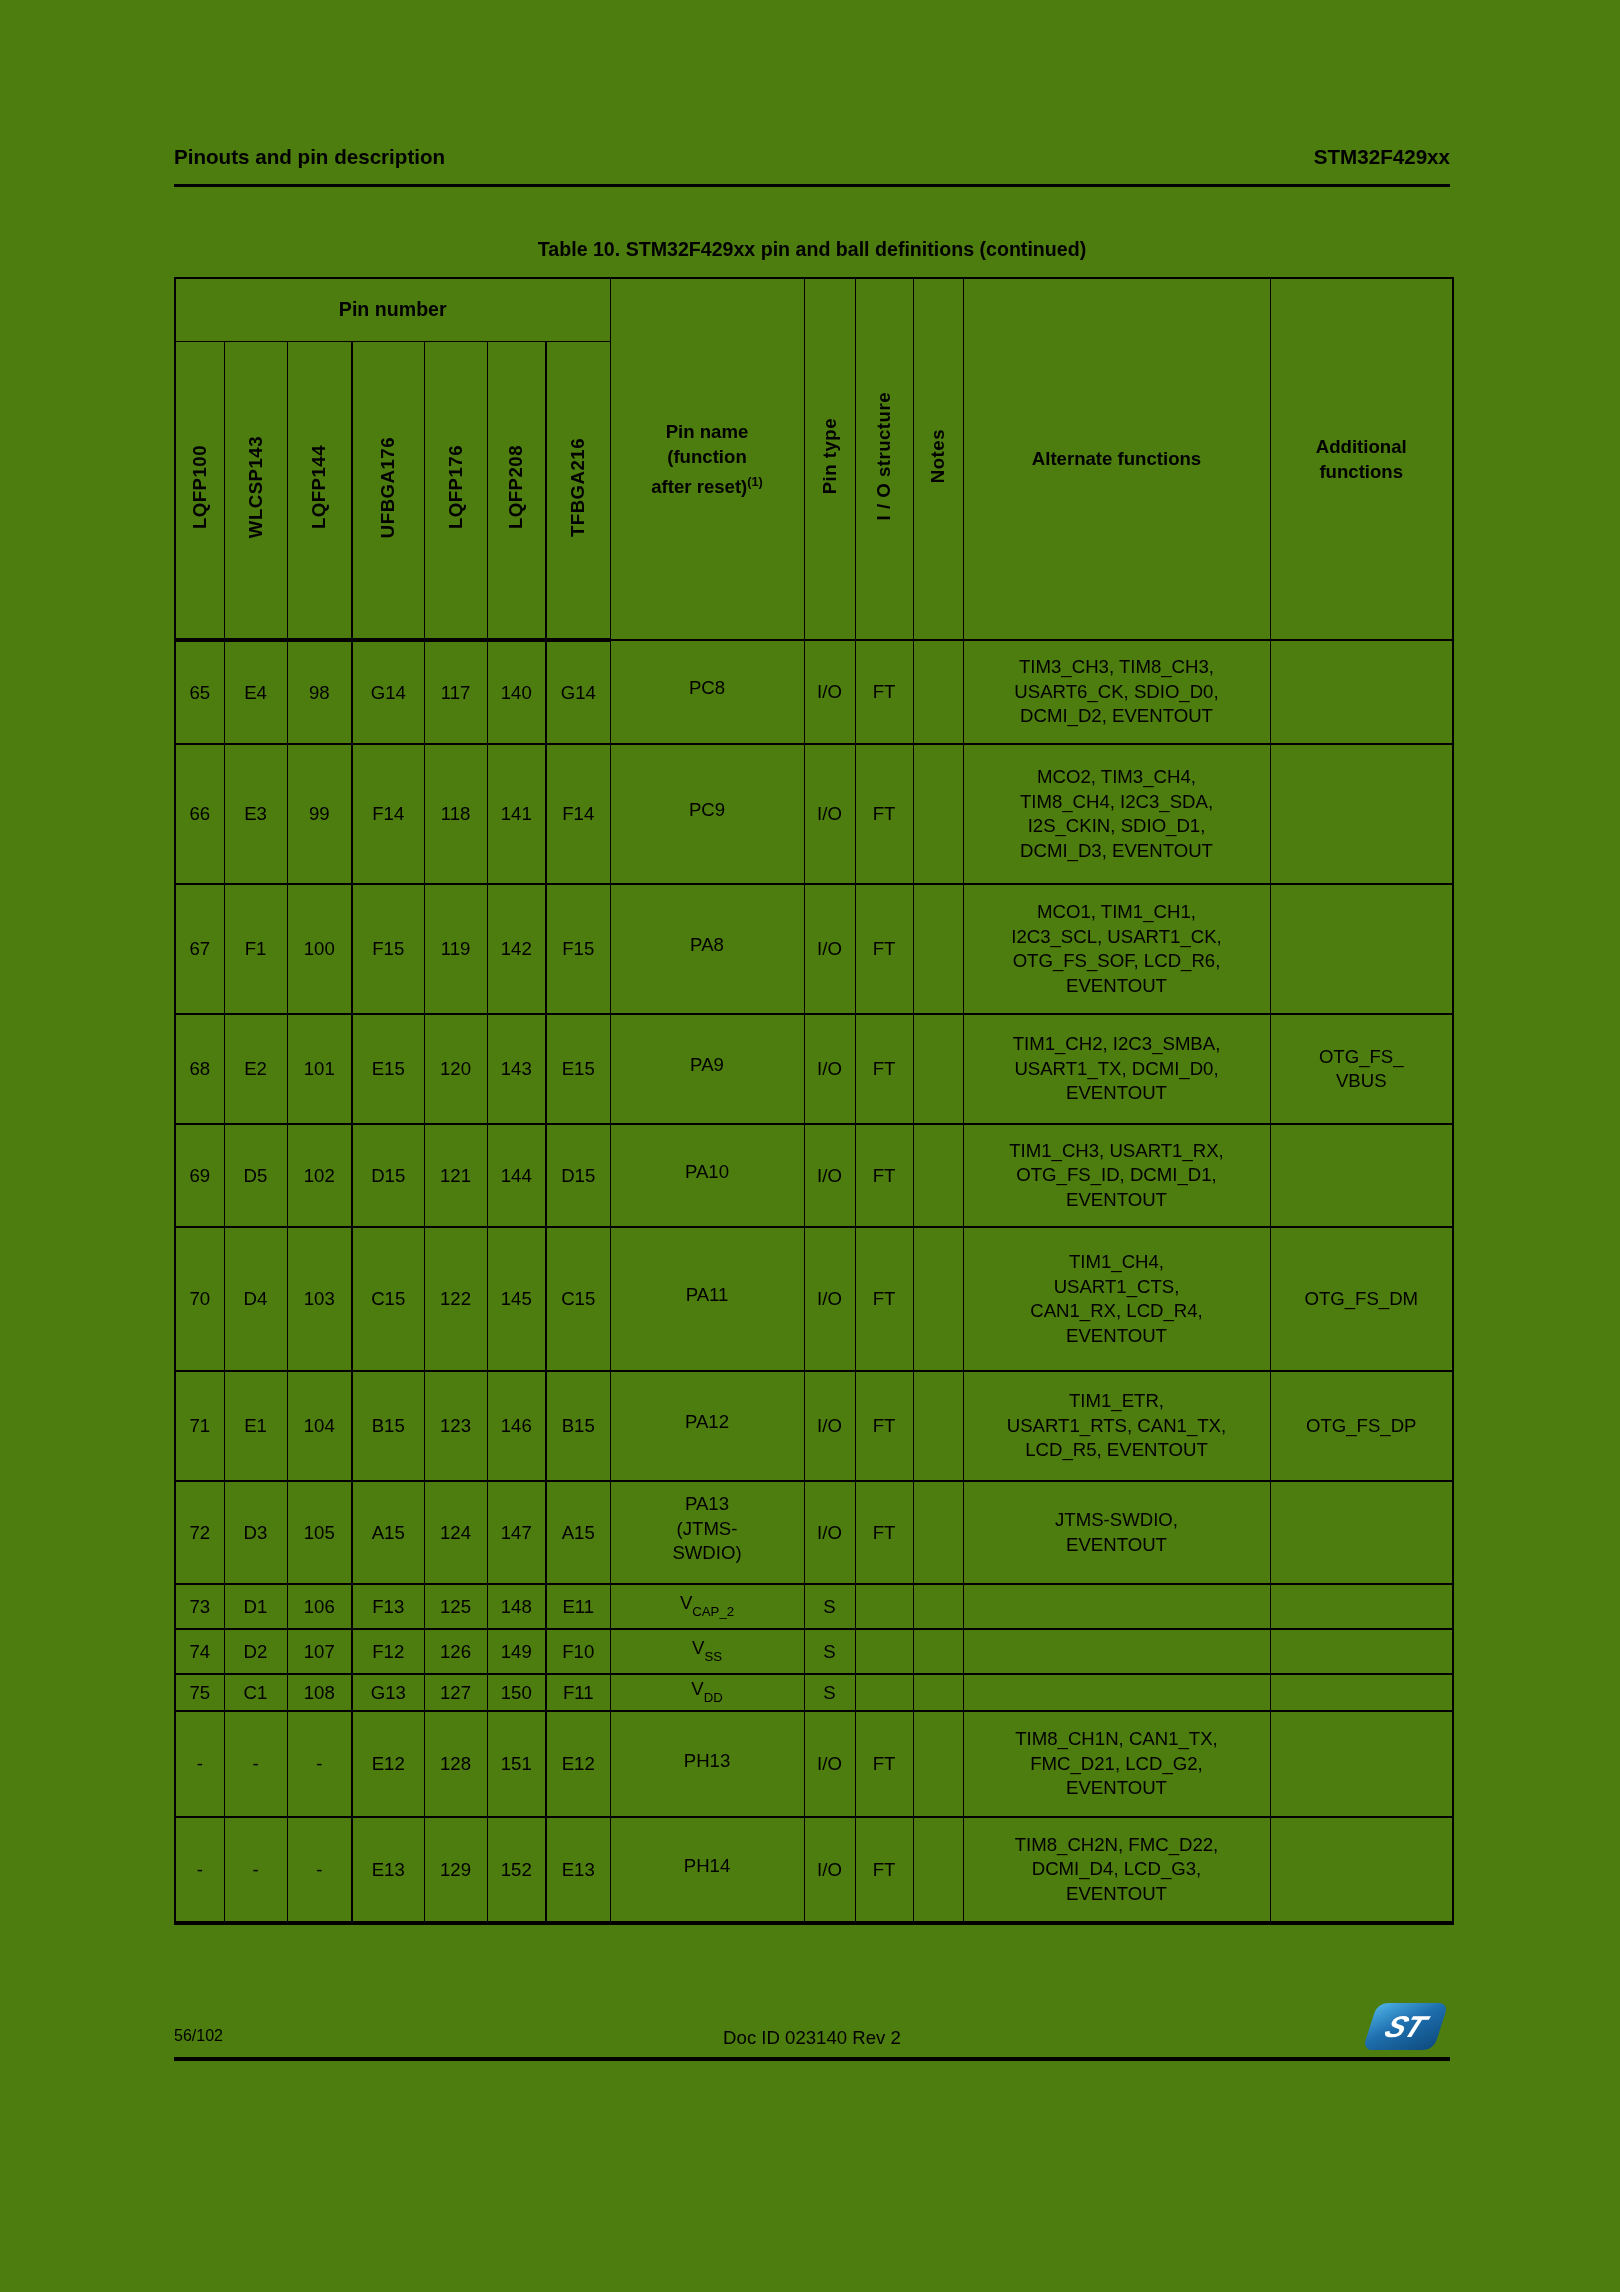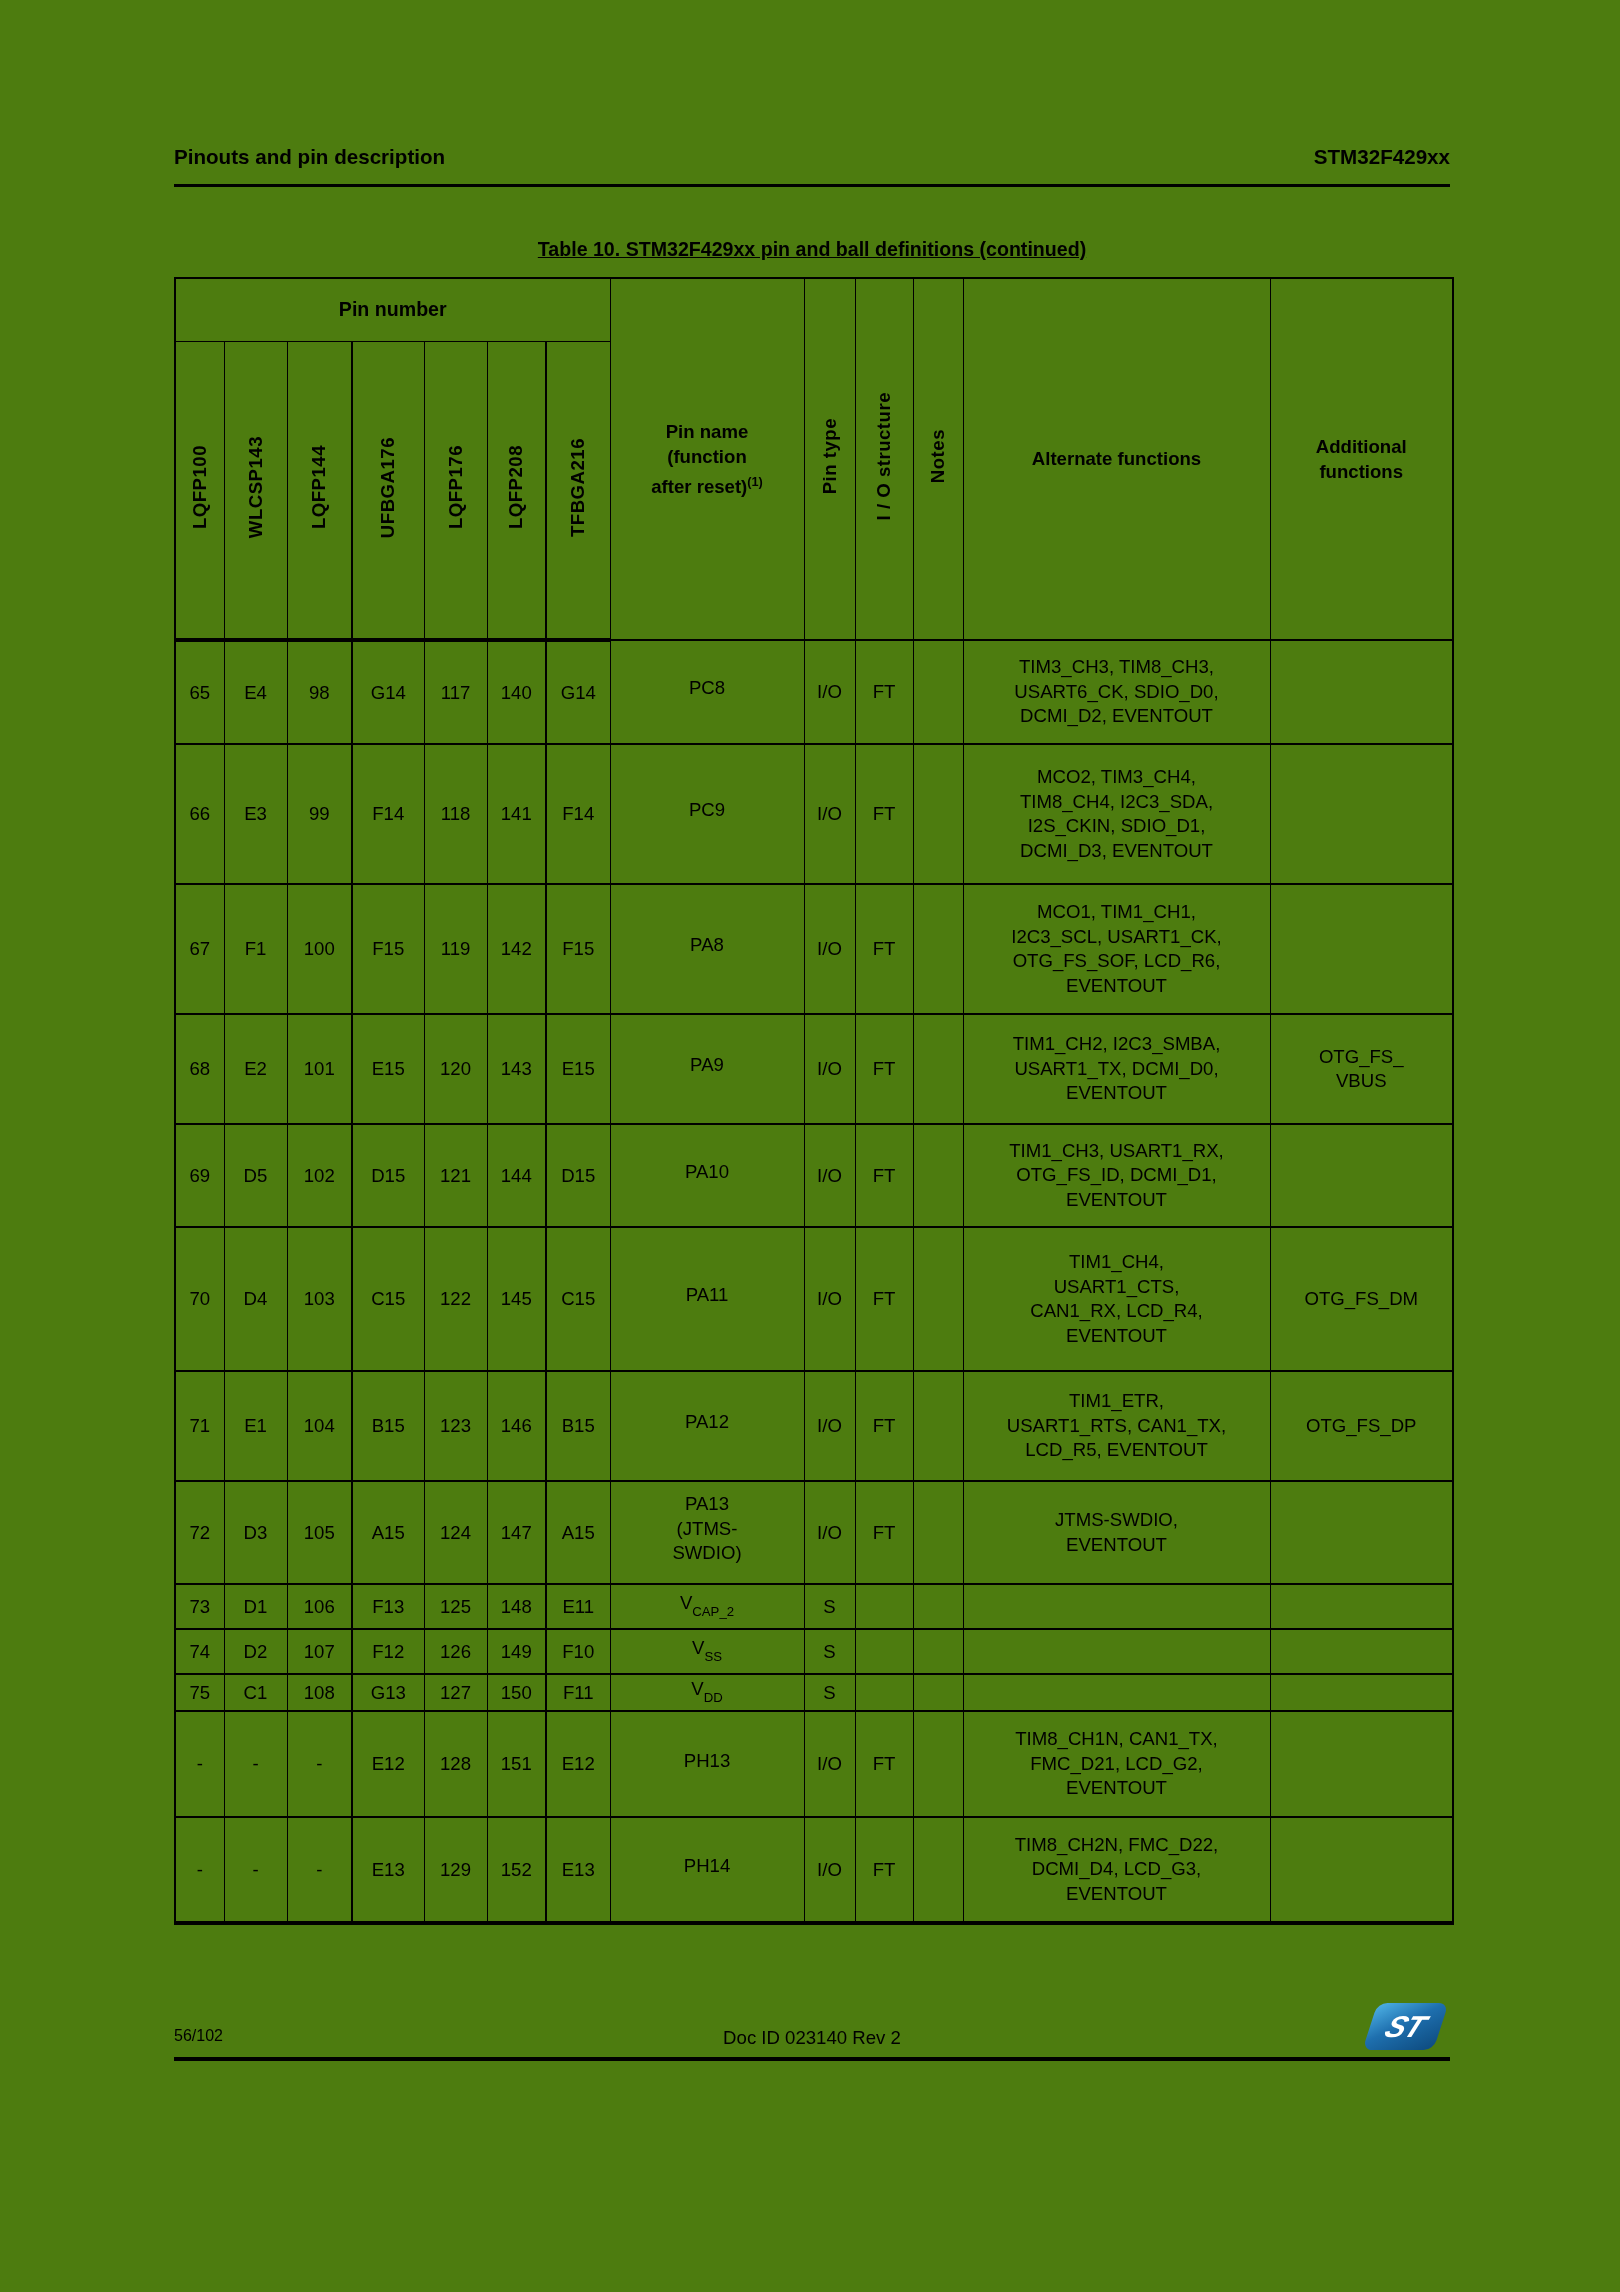--- a/index.html
+++ b/index.html
@@ -19,21 +19,21 @@
     font-size: 20.6px; font-weight: bold;
   }
   .header-rule {
     position: absolute; left: 174px; width: 1276px; top: 184px;
     height: 2.9px; background: #000;
   }
 
   
   .table-title {
     position: absolute; left: 174px; width: 1276px; top: 238px;
-    text-align: center; font-size: 19.6px; font-weight: bold; text-decoration: underline;
+    text-align: center; font-size: 19.6px; font-weight: bold;
   }
 
   
   .tbl-wrap { position: absolute; left: 174px; top: 277px; }
   table.pin-table {
     border-collapse: collapse; table-layout: fixed;
     width: 1276px;
     border: 2.9px solid #000;
     border-bottom-width: 4.9px;
     font-size: 18.6px;

